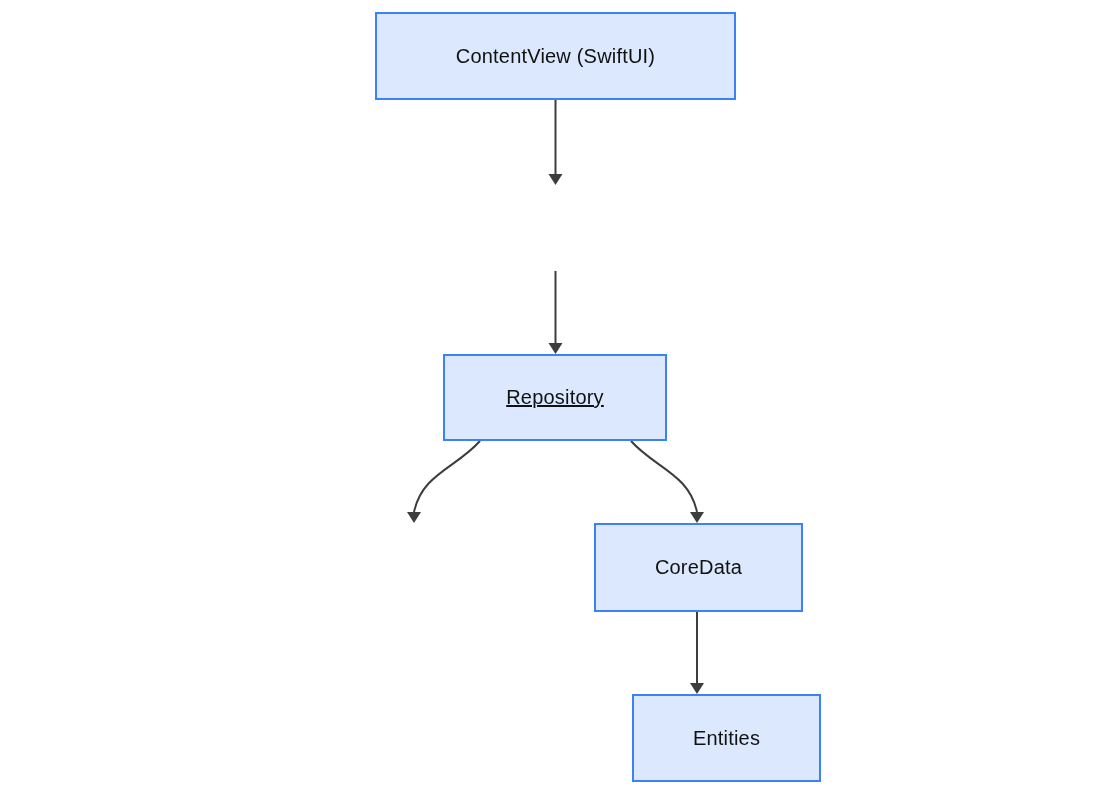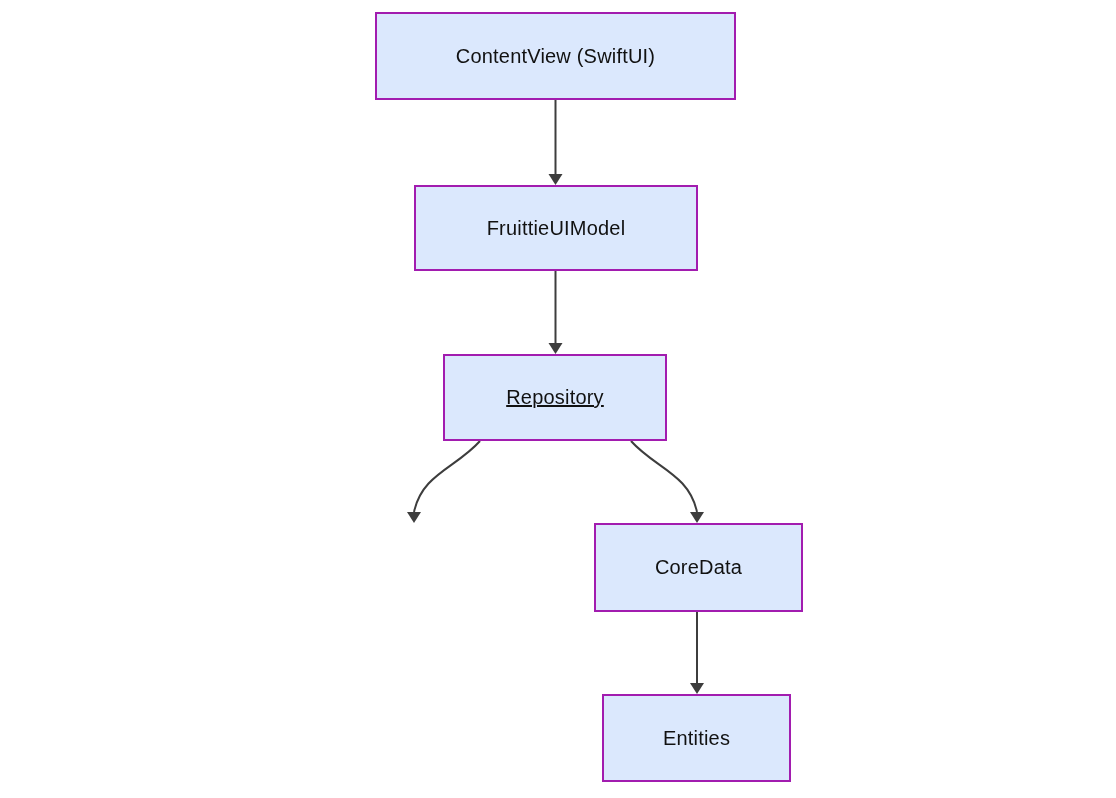--- a/index.html
+++ b/index.html
@@ -20,35 +20,35 @@
     left: 0;
     top: 0;
     width: 1116px;
     height: 798px;
     pointer-events: none;
   }
   .node {
     position: absolute;
     box-sizing: border-box;
     background: #dbe8fd;
-    border: 2px solid #a21caf;
+    border: 2px solid #3b82f6;
     display: flex;
     align-items: center;
     justify-content: center;
     font-size: 20px;
     color: #111111;
     letter-spacing: 0.2px;
     white-space: nowrap;
   }
   .node-contentview { left: 375px; top: 12px;  width: 361px; height: 88px; }
   .node-fruittie    { left: 414px; top: 185px; width: 284px; height: 86px; }
   .node-repository  { left: 443px; top: 354px; width: 224px; height: 87px; text-decoration: underline; }
   .node-network     { left: 315px; top: 523px; width: 196px; height: 89px; }
   .node-coredata    { left: 594px; top: 523px; width: 209px; height: 89px; }
-  .node-entities    { left: 602px; top: 694px; width: 189px; height: 88px; }
+  .node-entities    { left: 632px; top: 694px; width: 189px; height: 88px; }
 </style>
 </head>
 <body>
 
 <div class="canvas">
 
   <svg class="edges" viewBox="0 0 1116 798" xmlns="http://www.w3.org/2000/svg">
     <g stroke="#3d3d3d" stroke-width="2" fill="none">
 
       <line x1="555.5" y1="100" x2="555.5" y2="174"></line>
@@ -67,23 +67,20 @@
       <polygon points="407,512 421,512 414,523"></polygon>
       <polygon points="690,512 704,512 697,523"></polygon>
       <polygon points="690,683 704,683 697,694"></polygon>
     </g>
   </svg>
 
   <div class="node node-contentview">
     <span>ContentView (SwiftUI)</span>
   </div>
 
-  <div class="node node-fruittie">
-    <span>FruittieUIModel</span>
-  </div>
 
   <div class="node node-repository">
     <span>Repository</span>
   </div>
 
 
   <div class="node node-coredata">
     <span>CoreData</span>
   </div>
 

